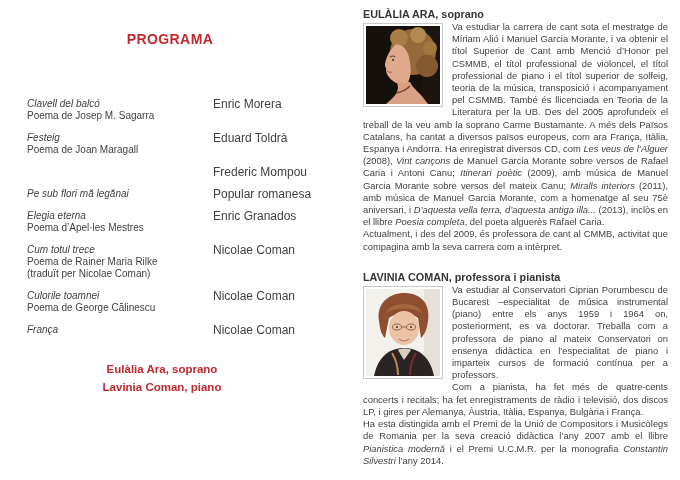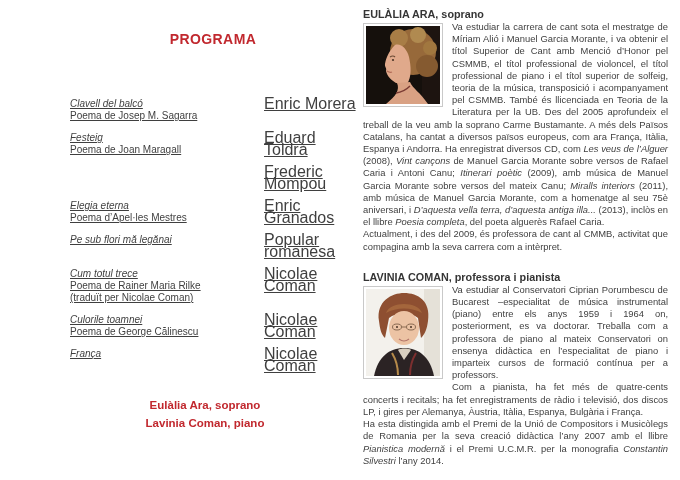--- a/index.html
+++ b/index.html
@@ -1,32 +1,32 @@
 <!DOCTYPE html>
 <html><head>
 <meta charset="utf-8">
 <style>
   html,body{margin:0;padding:0;}
   body{
     width:680px;height:480px;position:relative;background:#ffffff;
     font-family:"Liberation Sans",sans-serif;color:#3f3f3f;overflow:hidden;
   }
-  .page-left{position:absolute;left:0;top:0;width:340px;height:480px;padding-left:43px;}
+  .page-left{position:absolute;left:0;top:0;width:340px;height:480px;}
   .programa-title{
     margin:31px 0 0 0;text-align:center;font-size:14px;font-weight:bold;
     letter-spacing:.4px;color:#c1282e;
   }
   .program-list{margin:51px 0 0 27px;width:286px;}
   .program-item{
-    display:grid;grid-template-columns:186px auto;column-gap:8px;
-    margin-bottom:10px;font-size:10px;line-height:12px;text-decoration:underline;
+    display:grid;grid-template-columns:186px auto;column-gap:0;
+    margin-bottom:10px;font-size:10px;line-height:12px;
   }
   .piece-title{font-style:italic;}
   .piece-line{}
-  .composer{font-size:16px;line-height:12px;}
+  .composer{font-size:12px;line-height:12px;}
   .performers{
     margin-top:24px;width:324px;text-align:center;color:#c1282e;
     font-weight:bold;font-size:11.5px;line-height:18px;
   }
   .page-right{
     position:absolute;left:340px;top:0;width:340px;height:480px;
     box-sizing:border-box;padding:8px 12px 0 23px;
   }
   .bio-section{}
   .bio-section.second{margin-top:18px;clear:both;}
@@ -69,34 +69,34 @@
 
     <div class="program-item">
       <div>
         <div class="piece-line"></div>
       </div>
       <div class="composer">Frederic Mompou</div>
     </div>
 
     <div class="program-item">
       <div>
+        <div class="piece-title">Pe sub flori mă legănai</div>
+        <div class="piece-line"></div>
+        <div class="piece-line"></div>
+      </div>
+      <div class="composer">Popular romanesa</div>
+    </div>
+
+    <div class="program-item">
+      <div>
         <div class="piece-title">Elegia eterna</div>
         <div class="piece-line">Poema d’Apel·les Mestres</div>
         <div class="piece-line"></div>
       </div>
       <div class="composer">Enric Granados</div>
-    </div>
-
-    <div class="program-item">
-      <div>
-        <div class="piece-title">Pe sub flori mă legănai</div>
-        <div class="piece-line"></div>
-        <div class="piece-line"></div>
-      </div>
-      <div class="composer">Popular romanesa</div>
     </div>
 
     <div class="program-item">
       <div>
         <div class="piece-title">Cum totul trece</div>
         <div class="piece-line">Poema de Rainer Maria Rilke</div>
         <div class="piece-line">(traduït per Nicolae Coman)</div>
       </div>
       <div class="composer">Nicolae Coman</div>
     </div>

